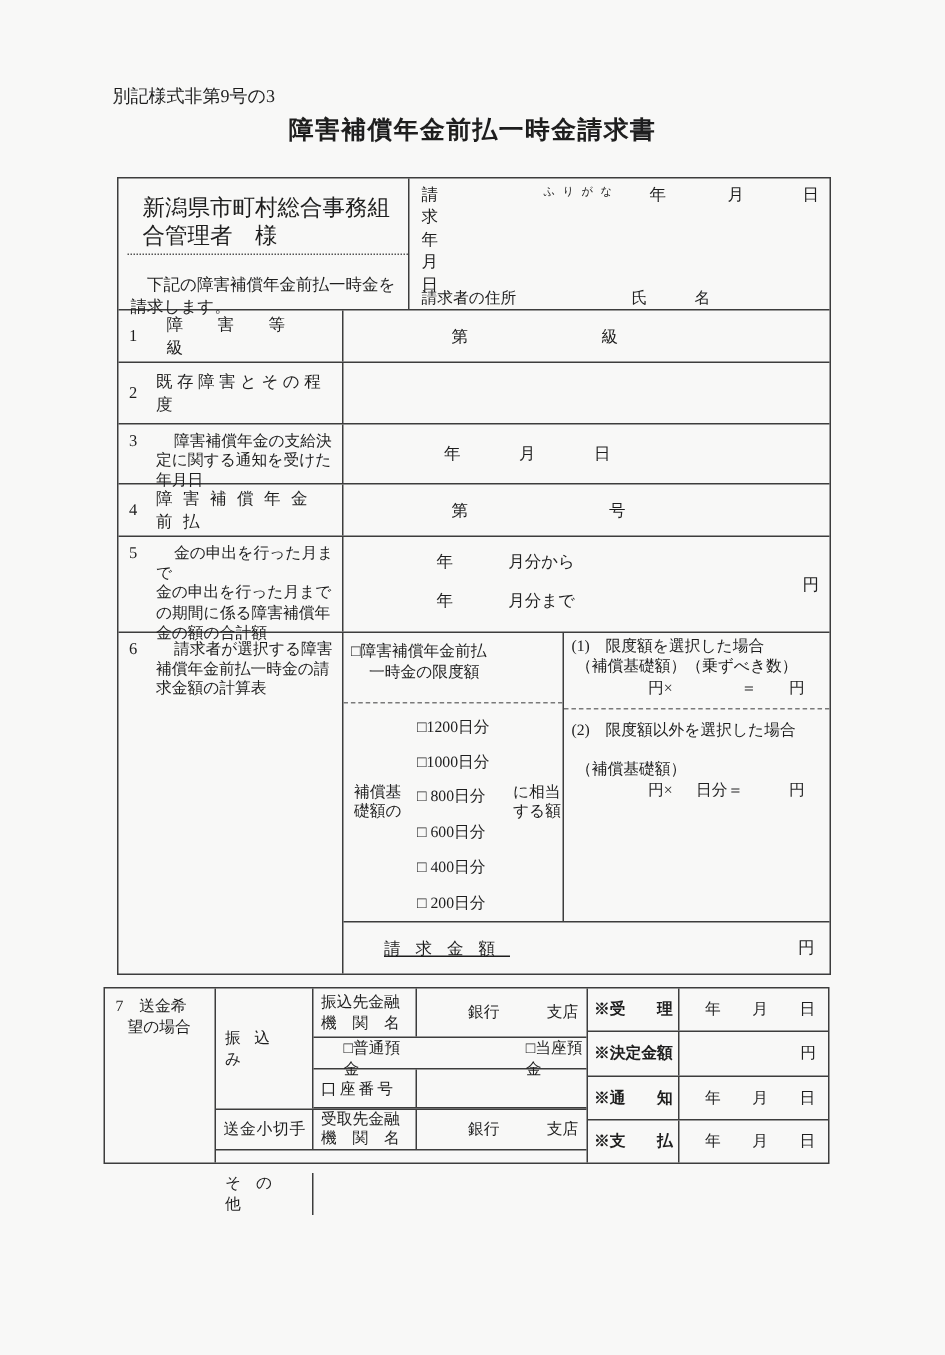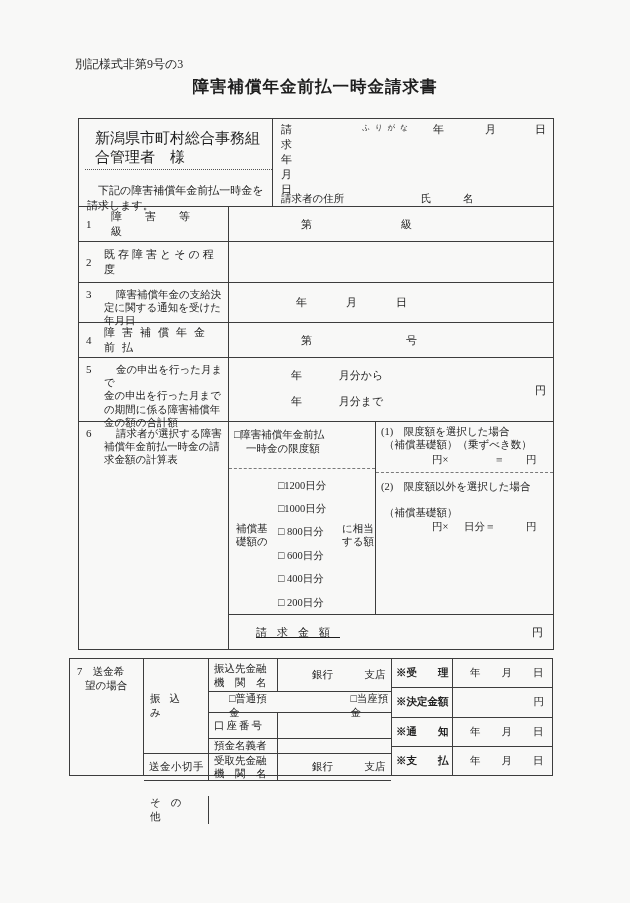--- a/index.html
+++ b/index.html
@@ -307,26 +307,20 @@
           <div class="r2">
             <span>□普通預金</span>
             <span class="opt2">□当座預金</span>
           </div>
           <div class="r3">
             <div class="cLabC">
               <span class="ls-acct">口座番号</span>
             </div>
             <div class="cVal"></div>
           </div>
-          <div class="r4">
-            <div class="cLabC">
-              <span>預金名義者</span>
-            </div>
-            <div class="cVal"></div>
-          </div>
         </div>
       </div>
       <div class="blk2">
         <div class="colB" style="letter-spacing:0.5px;padding-left:5px">
           <span>送金小切手</span>
         </div>
         <div class="cLab">
           <div>受取先金融</div>
           <div>機　関　名</div>
         </div>

